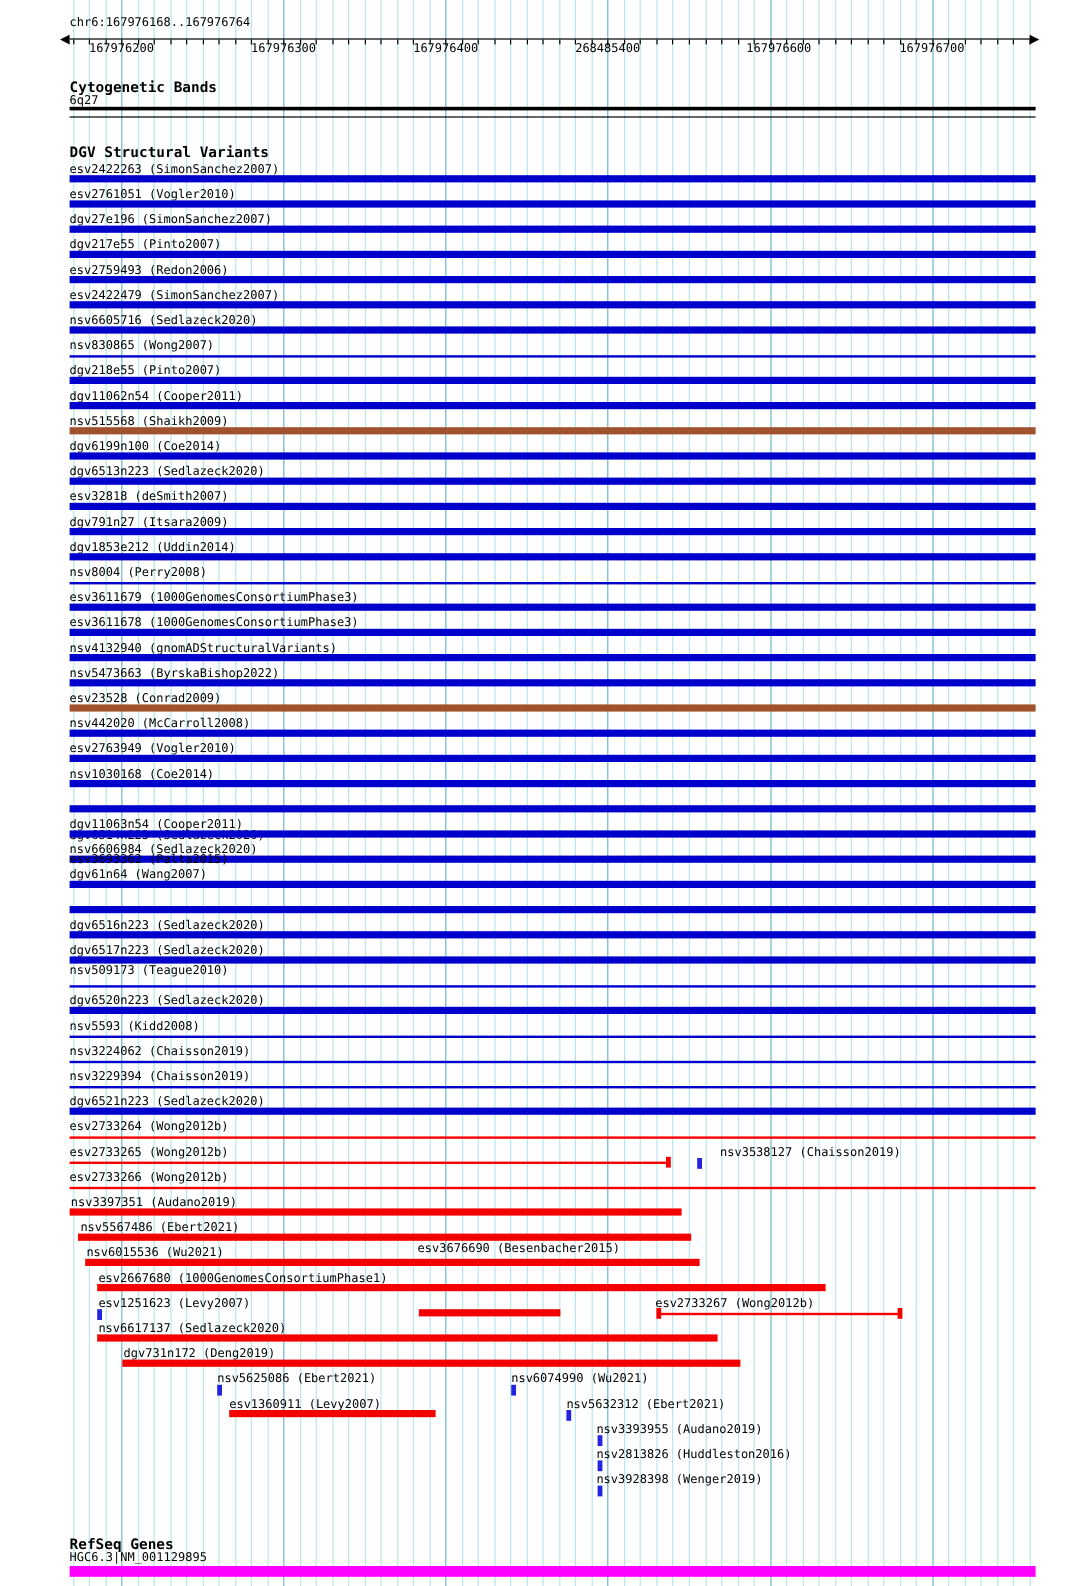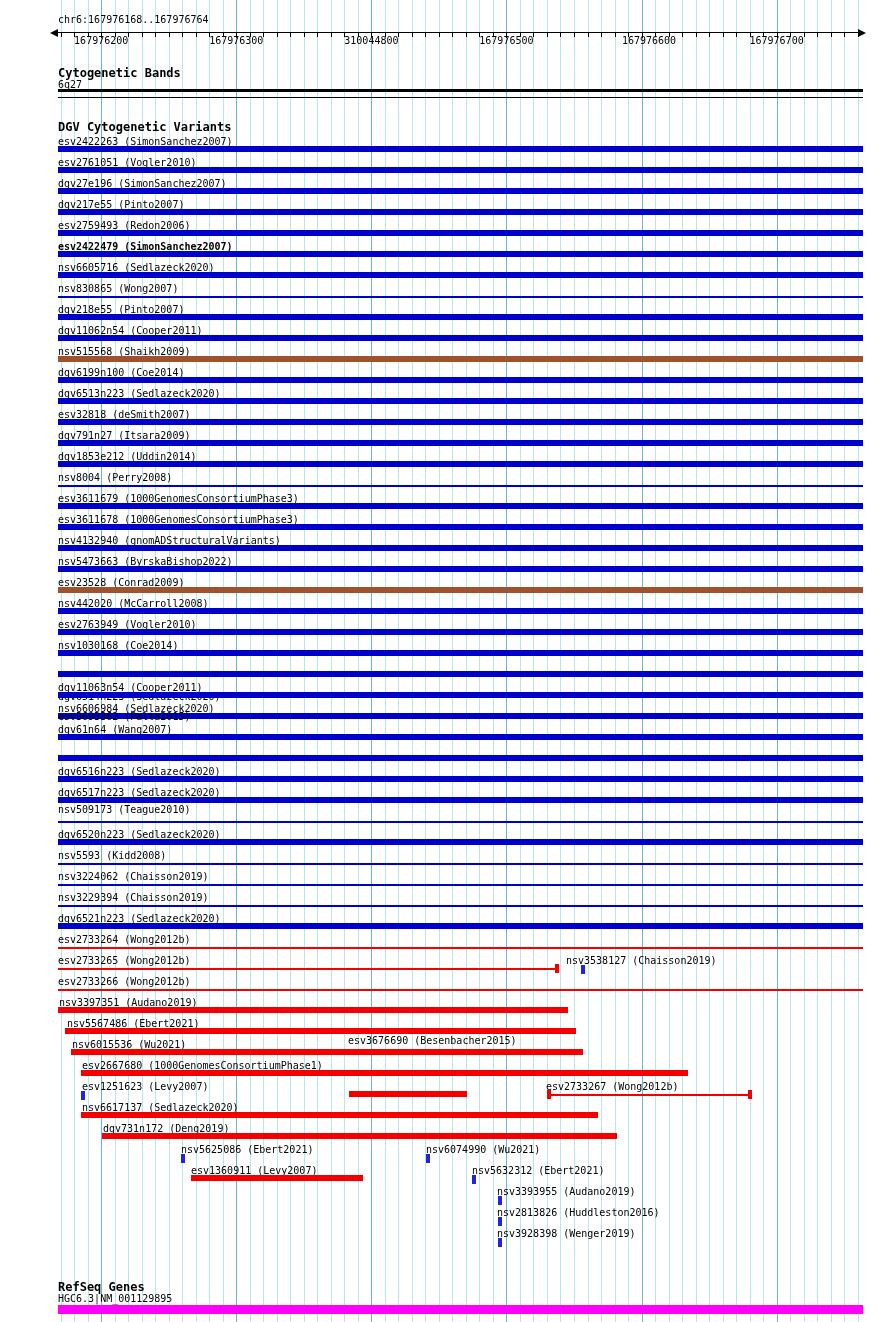--- a/index.html
+++ b/index.html
@@ -147,45 +147,45 @@
       <div class="ruler-tick" style="left: 763.1px; top: 33px; height: 4px;"></div>
       <div class="ruler-tick" style="left: 776.6px; top: 33px; height: 5px;"></div>
       <div class="ruler-tick" style="left: 790.1px; top: 33px; height: 4px;"></div>
       <div class="ruler-tick" style="left: 803.6px; top: 33px; height: 4px;"></div>
       <div class="ruler-tick" style="left: 817.1px; top: 33px; height: 4px;"></div>
       <div class="ruler-tick" style="left: 830.6px; top: 33px; height: 4px;"></div>
       <div class="ruler-tick" style="left: 844.1px; top: 33px; height: 4px;"></div>
       <div class="ruler-tick" style="left: 857.6px; top: 33px; height: 4px;"></div>
       <div class="ruler-lbl" style="left: 61.2px; top: 36px;">167976200</div>
       <div class="ruler-lbl" style="left: 196.3px; top: 36px;">167976300</div>
-      <div class="ruler-lbl" style="left: 331.4px; top: 36px;">310044800</div>
-      <div class="ruler-lbl" style="left: 466.4px; top: 36px;">167976500</div>
+      <div class="ruler-lbl" style="left: 331.4px; top: 36px;">167976400</div>
+      <div class="ruler-lbl" style="left: 466.4px; top: 36px;">268485400</div>
       <div class="ruler-lbl" style="left: 609px; top: 36px;">167976600</div>
       <div class="ruler-lbl" style="left: 736.6px; top: 36px;">167976700</div>
     </div>
 
   <div class="hdr" style="left:58px;top:67px;">Cytogenetic Bands</div>
   <div class="lbl" style="left:58px;top:79px;">6q27</div>
   <div class="hline" style="left: 58px; top: 89px; width: 805px; height: 3px; background: rgb(0, 0, 0);"></div>
   <div class="hline" style="left:58px;top:97px;width:805px;height:1px;"></div>
 
-  <div class="hdr" style="left:58px;top:121px;">DGV Cytogenetic Variants</div>
+  <div class="hdr" style="left:58px;top:121px;">DGV Structural Variants</div>
 
   <div id="tracks">
       <div class="lbl" style="left: 58px; top: 136px;">esv2422263 (SimonSanchez2007)</div>
       <div class="bar" style="left: 58px; top: 146px; width: 805px; height: 6px; background: rgb(0, 0, 205);"></div>
       <div class="lbl" style="left: 58px; top: 157px;">esv2761051 (Vogler2010)</div>
       <div class="bar" style="left: 58px; top: 167px; width: 805px; height: 6px; background: rgb(0, 0, 205);"></div>
       <div class="lbl" style="left: 58px; top: 178px;">dgv27e196 (SimonSanchez2007)</div>
       <div class="bar" style="left: 58px; top: 188px; width: 805px; height: 6px; background: rgb(0, 0, 205);"></div>
       <div class="lbl" style="left: 58px; top: 199px;">dgv217e55 (Pinto2007)</div>
       <div class="bar" style="left: 58px; top: 209px; width: 805px; height: 6px; background: rgb(0, 0, 205);"></div>
       <div class="lbl" style="left: 58px; top: 220px;">esv2759493 (Redon2006)</div>
       <div class="bar" style="left: 58px; top: 230px; width: 805px; height: 6px; background: rgb(0, 0, 205);"></div>
-      <div class="lbl" style="left: 58px; top: 241px; font-weight: bold;">esv2422479 (SimonSanchez2007)</div>
+      <div class="lbl" style="left: 58px; top: 241px;">esv2422479 (SimonSanchez2007)</div>
       <div class="bar" style="left: 58px; top: 251px; width: 805px; height: 6px; background: rgb(0, 0, 205);"></div>
       <div class="lbl" style="left: 58px; top: 262px;">nsv6605716 (Sedlazeck2020)</div>
       <div class="bar" style="left: 58px; top: 272px; width: 805px; height: 6px; background: rgb(0, 0, 205);"></div>
       <div class="lbl" style="left: 58px; top: 283px;">nsv830865 (Wong2007)</div>
       <div class="thin" style="left: 58px; top: 296px; width: 805px; height: 2px; background: rgb(0, 0, 205);"></div>
       <div class="lbl" style="left: 58px; top: 304px;">dgv218e55 (Pinto2007)</div>
       <div class="bar" style="left: 58px; top: 314px; width: 805px; height: 6px; background: rgb(0, 0, 205);"></div>
       <div class="lbl" style="left: 58px; top: 325px;">dgv11062n54 (Cooper2011)</div>
       <div class="bar" style="left: 58px; top: 335px; width: 805px; height: 6px; background: rgb(0, 0, 205);"></div>
       <div class="lbl" style="left: 58px; top: 346px;">nsv515568 (Shaikh2009)</div>
@@ -242,21 +242,21 @@
       <div class="thin" style="left: 58px; top: 884px; width: 805px; height: 2px; background: rgb(0, 0, 205);"></div>
       <div class="lbl" style="left: 58px; top: 892px;">nsv3229394 (Chaisson2019)</div>
       <div class="thin" style="left: 58px; top: 905px; width: 805px; height: 2px; background: rgb(0, 0, 205);"></div>
       <div class="lbl" style="left: 58px; top: 913px;">dgv6521n223 (Sedlazeck2020)</div>
       <div class="bar" style="left: 58px; top: 923px; width: 805px; height: 6px; background: rgb(0, 0, 205);"></div>
       <div class="lbl" style="left: 58px; top: 934px;">esv2733264 (Wong2012b)</div>
       <div class="thin" style="left: 58px; top: 947px; width: 805px; height: 2px; background: rgb(244, 0, 0);"></div>
       <div class="lbl" style="left: 58px; top: 955px;">esv2733265 (Wong2012b)</div>
       <div class="rangeline" style="left: 58px; top: 968px; width: 500px; height: 2px; background: rgb(244, 0, 0);"></div>
       <div class="cap" style="left: 555px; top: 964px; width: 4px; height: 9px; background: rgb(244, 0, 0);"></div>
-      <div class="lbl" style="left: 566px; top: 955px;">nsv3538127 (Chaisson2019)</div>
+      <div class="lbl" style="left: 600px; top: 955px;">nsv3538127 (Chaisson2019)</div>
       <div class="tickmark" style="left: 581px; top: 965px; width: 4px; height: 9px; background: rgb(36, 36, 224);"></div>
       <div class="lbl" style="left: 58px; top: 976px;">esv2733266 (Wong2012b)</div>
       <div class="thin" style="left: 58px; top: 989px; width: 805px; height: 2px; background: rgb(244, 0, 0);"></div>
       <div class="lbl" style="left: 59px; top: 997px;">nsv3397351 (Audano2019)</div>
       <div class="bar" style="left: 58px; top: 1007px; width: 510px; height: 6px; background: rgb(244, 0, 0);"></div>
       <div class="lbl" style="left: 67px; top: 1018px;">nsv5567486 (Ebert2021)</div>
       <div class="bar" style="left: 65px; top: 1028px; width: 511px; height: 6px; background: rgb(244, 0, 0);"></div>
       <div class="lbl" style="left: 72px; top: 1039px;">nsv6015536 (Wu2021)</div>
       <div class="bar" style="left: 71px; top: 1049px; width: 512px; height: 6px; background: rgb(244, 0, 0);"></div>
       <div class="lbl" style="left: 82px; top: 1060px;">esv2667680 (1000GenomesConsortiumPhase1)</div>

